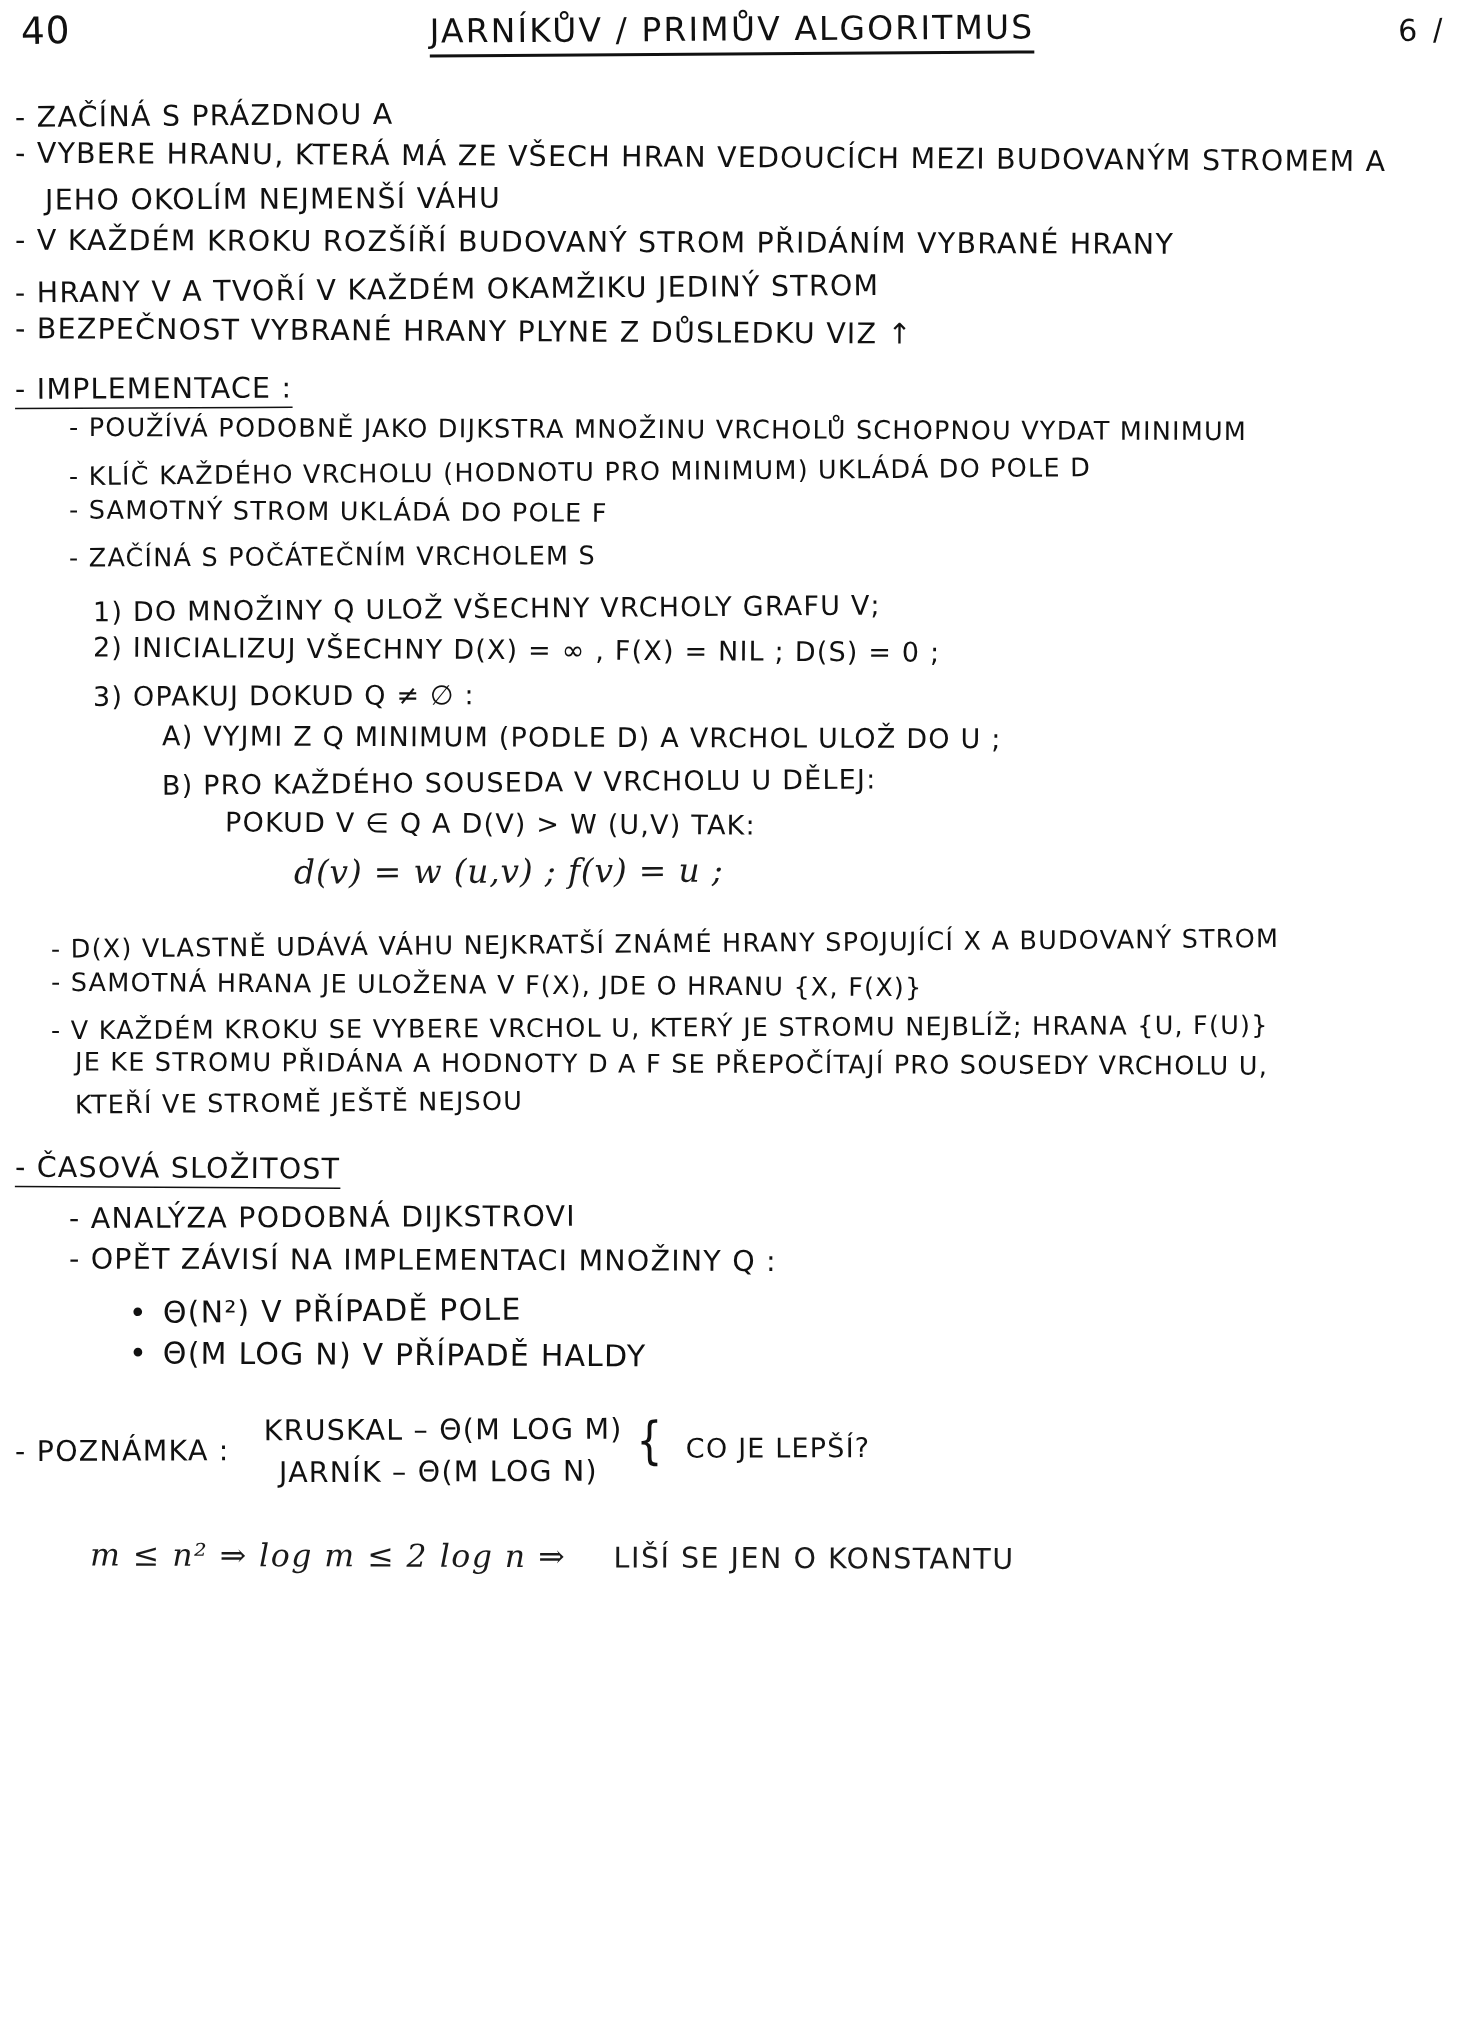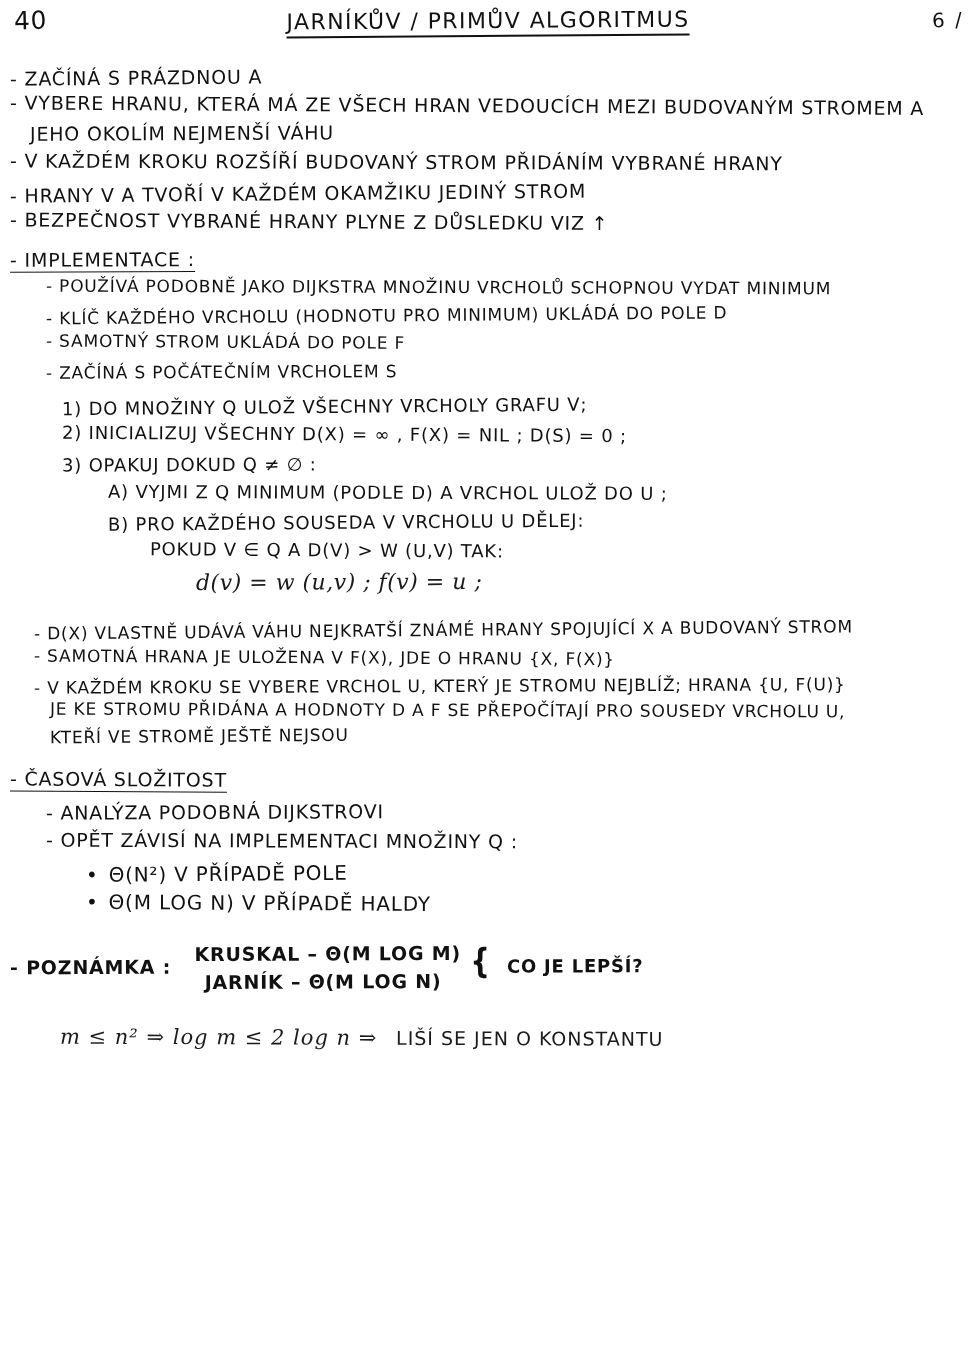--- a/index.html
+++ b/index.html
@@ -105,21 +105,20 @@
     letter-spacing: 0.5px;
   }
 
   .bullet-dot::before {
     content: "\2022";
     margin-right: 10px;
   }
 
   .note-block {
     position: relative;
-    font-weight: bold;
   }
   .brace {
     font-family: "DejaVu Sans", sans-serif;
     font-size: 34px;
     line-height: 0.7;
     display: inline-block;
     transform: scaleX(0.8);
   }
 
   .final-line {
@@ -235,17 +234,17 @@
         <span class="brace">{</span>
         <span style="font-size:18px; margin-left:6px;margin-top:20px;">CO JE LEPŠÍ?</span>
       </div>
     </div>
 
     <div class="big-gap"></div>
     <div class="small-gap"></div>
 
     <div class="line l4 final-line" style="padding-left:60px;">
       <span>m ≤ n²  ⇒  log m ≤ 2 log n   ⇒</span>
-      <span class="up" style="margin-left:11px;">LIŠÍ SE JEN O KONSTANTU</span>
+      <span class="up" style="margin-left:24px;">LIŠÍ SE JEN O KONSTANTU</span>
     </div>
 
   </div>
 </div>
 
 </body></html>

